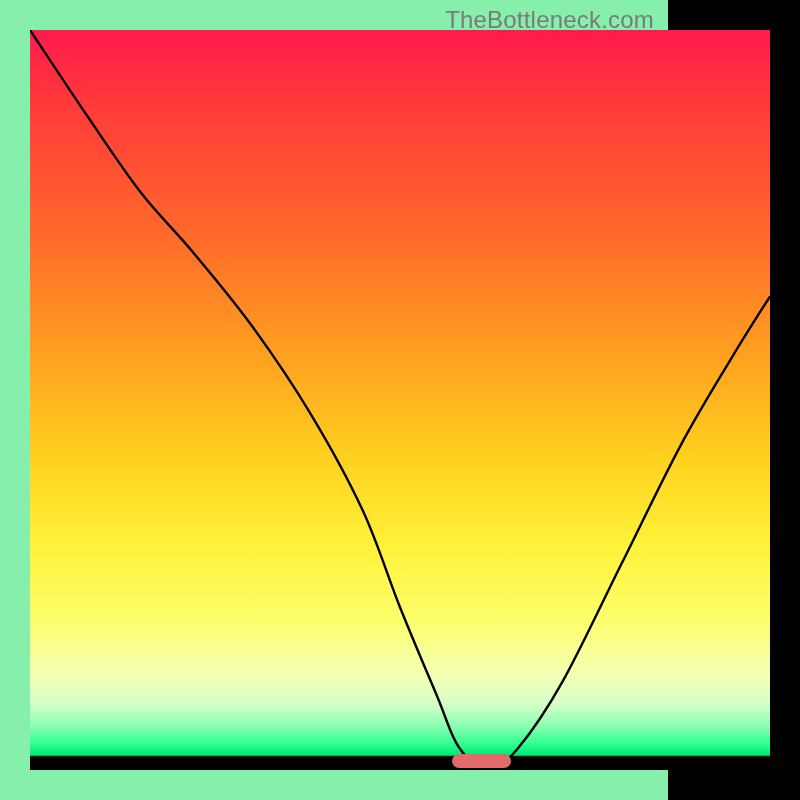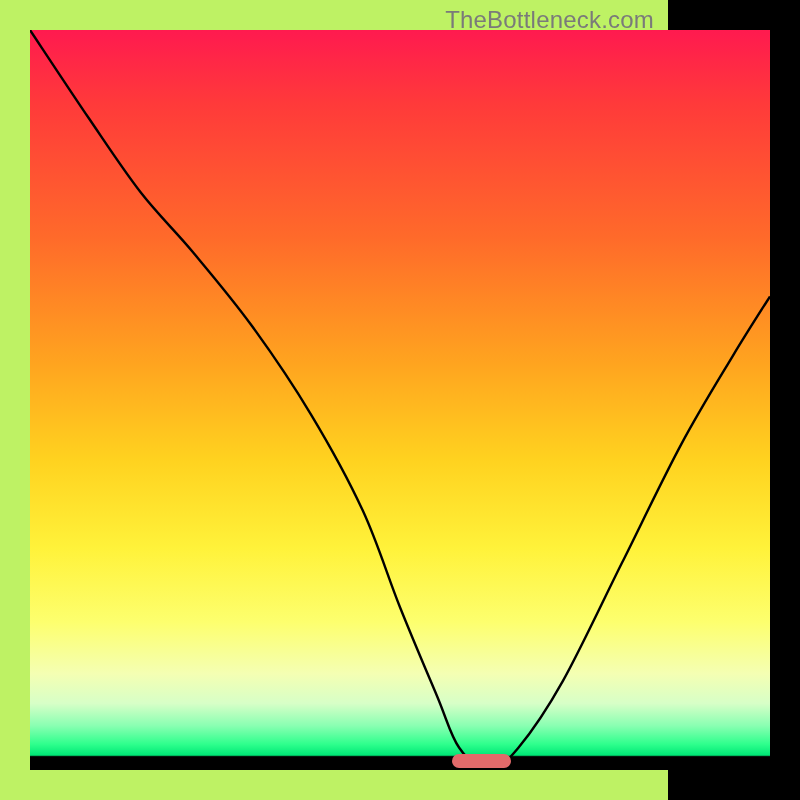--- a/index.html
+++ b/index.html
@@ -8,21 +8,21 @@
     width: 800px;
     height: 800px;
     background: #000;
     overflow: hidden;
     font-family: Arial, Helvetica, sans-serif;
   }
   .frame {
     position: relative;
     width: 668px;
     height: 800px;
-    background: #bef264;
+    background: #86efac;
   }
   .watermark {
     position: absolute;
     top: 6px;
     right: 14px;
     color: #7a7a7a;
     font-size: 24px;
     font-weight: 400;
     letter-spacing: 0.2px;
     z-index: 3;

